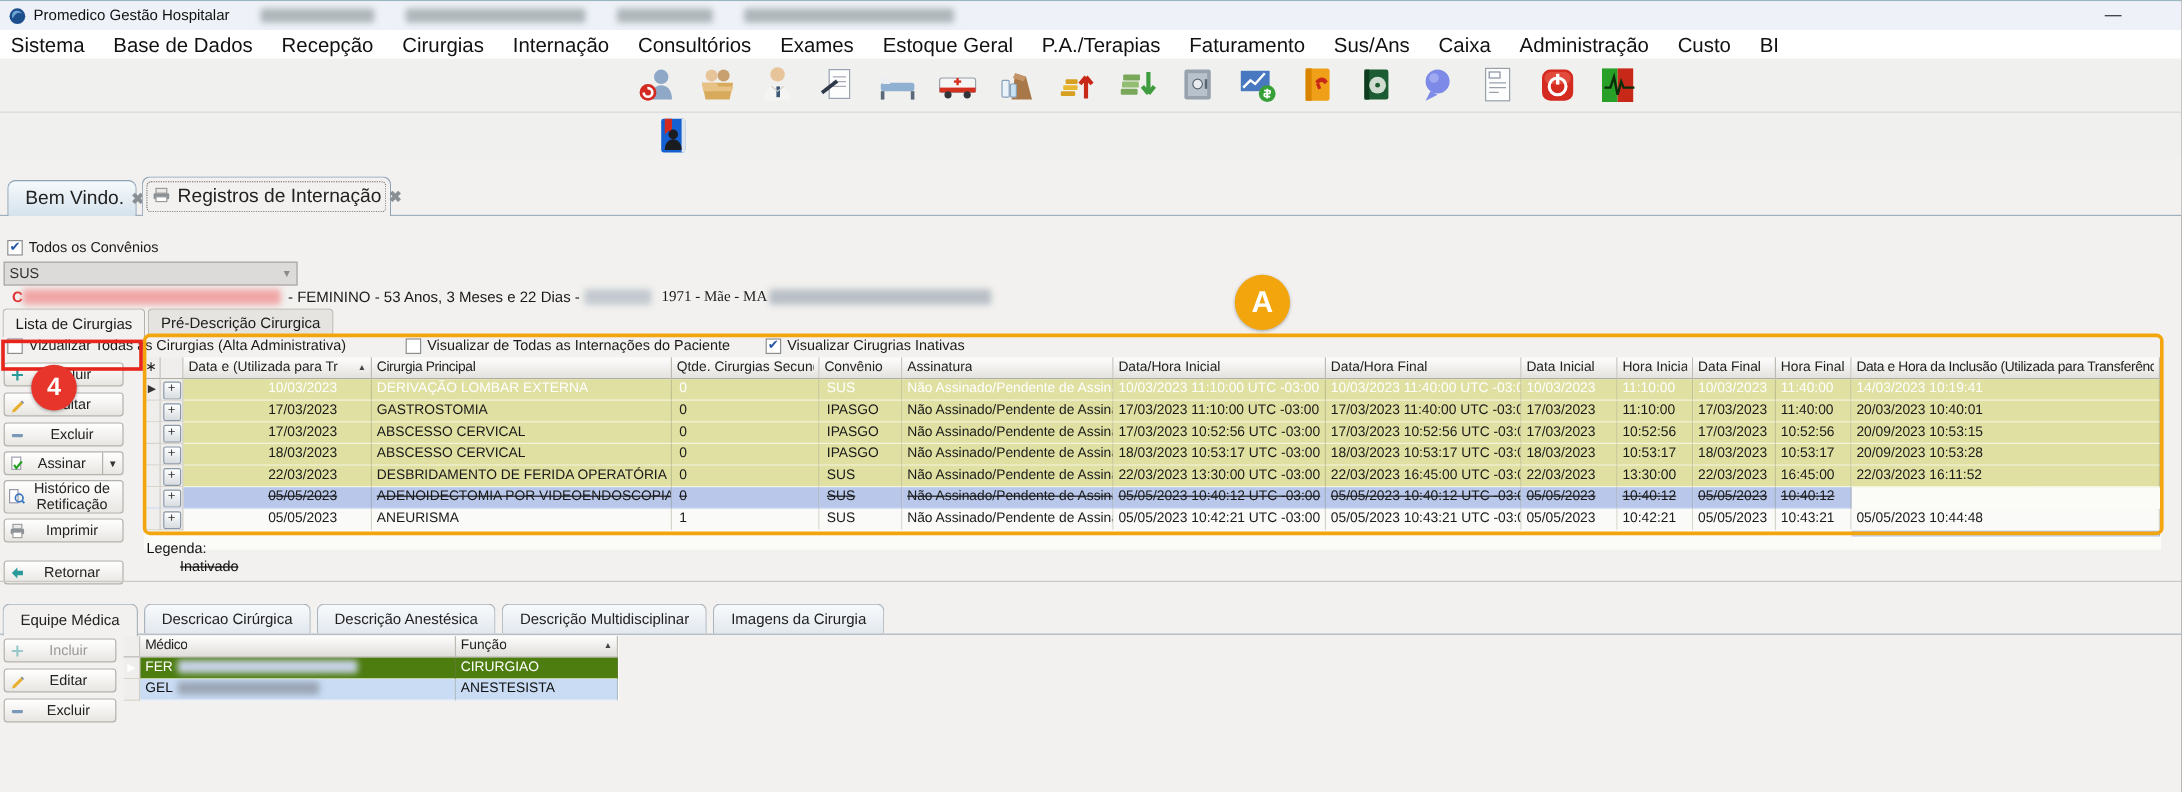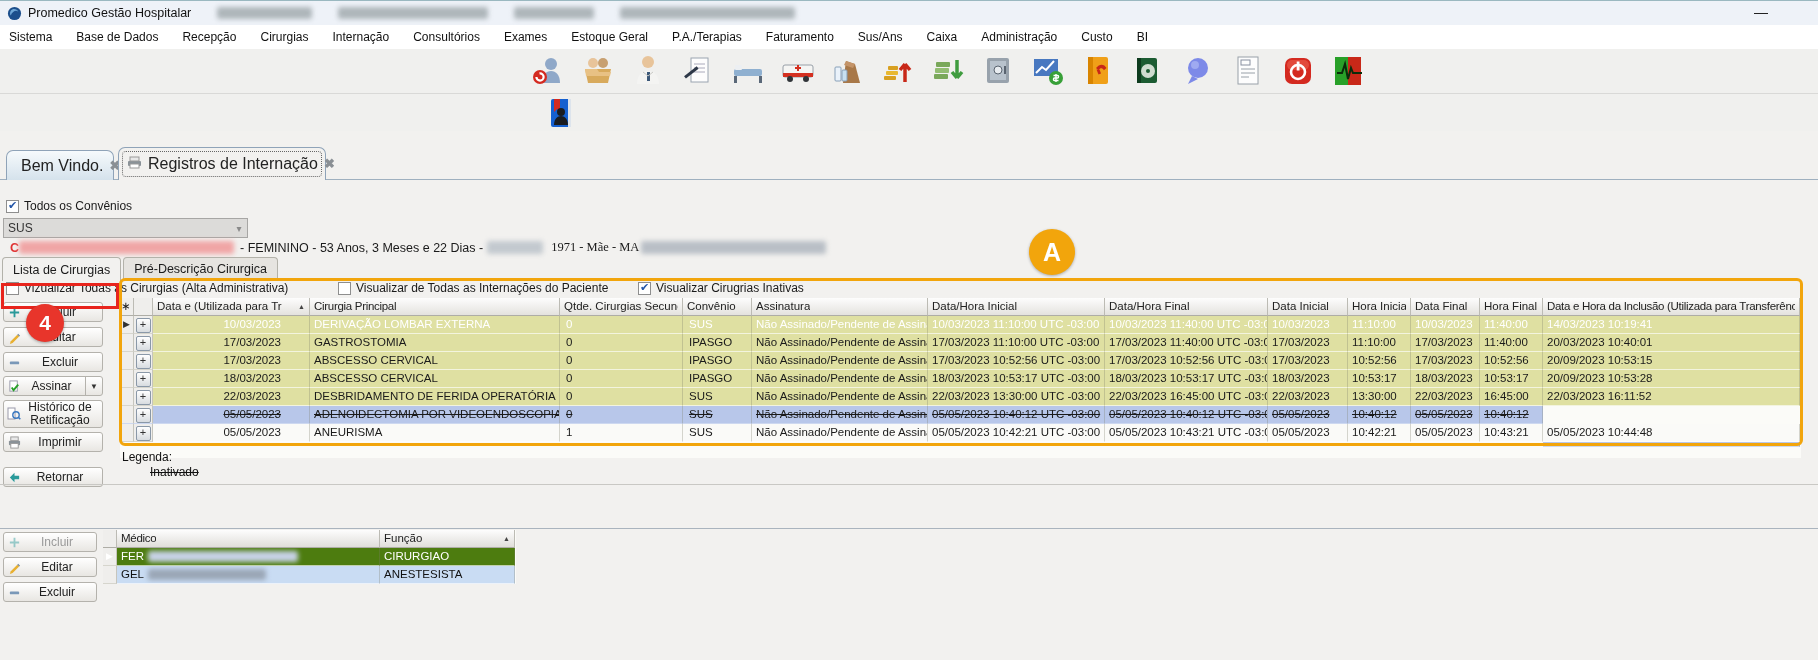--- a/index.html
+++ b/index.html
@@ -11,21 +11,21 @@
             display:flex;align-items:center;}
   .appicon{margin-left:7px;display:inline-flex;}
   .wtitle{margin-left:6px;font-size:12.5px;color:#111;}
   .blurb{display:inline-block;height:12px;border-radius:2px;filter:blur(2.5px);}
   .tblur{background:#aeb6ba;margin-left:26px;}
   .minbtn{position:absolute;right:40px;top:0;width:34px;height:24px;text-align:center;
           line-height:22px;font-size:14px;color:#222;cursor:default;}
   
   .menubar{position:absolute;left:0;top:24px;width:1818px;height:24px;background:#ffffff;
            display:flex;align-items:center;border-bottom:1px solid #e6e6e6;}
-  .menuitem{padding:0 12px;font-size:12px;line-height:23px;color:#111;white-space:nowrap;}
+  .menuitem{padding:0 12px;font-size:17px;line-height:23px;color:#111;white-space:nowrap;}
   .menuitem:first-child{padding-left:9px;}
   
   .toolbar{position:absolute;left:0;top:48px;width:1818px;height:44px;background:#f0f0ee;
            display:flex;align-items:center;}
   .tbtn{width:34px;height:34px;margin-right:16px;display:inline-flex;align-items:center;justify-content:center;}
   .toolbar2{position:absolute;left:0;top:92px;width:1818px;height:38px;background:#f0f0ee;
             border-top:1px solid #d9d9d7;}
   .bookbtn{position:absolute;left:545px;top:2px;width:34px;height:34px;}
   
   .tabstrip{position:absolute;left:0;top:130px;width:1818px;height:48px;background:#f2f1ef;
@@ -591,20 +591,27 @@
           <div class="tcell c-hora_final" style="width: 63px;">10:43:21</div>
           <div class="tcell c-inclusao" style="width: 257px;">05/05/2023 10:44:48</div>
         </div>
       </div>
 
     <div class="legend-title">Legenda:</div>
     <div class="legend-inativo">Inativado</div>
 
     <div class="splitter"></div>
 
+    <div class="btabs">
+      <span class="btab active">Equipe Médica</span>
+      <span class="btab">Descricao Cirúrgica</span>
+      <span class="btab">Descrição Anestésica</span>
+      <span class="btab">Descrição Multidisciplinar</span>
+      <span class="btab">Imagens da Cirurgia</span>
+    </div>
     <div class="btabline"></div>
 
     <div class="sbtn disabled" style="top:337px;width:94px">
       <span class="bicon">
           <svg width="13" height="13" viewBox="0 0 14 14">
             <path d="M2 8h4v4h2V8h4V6H8V2H6v4H2z" fill="#2a9a9a"></path>
           </svg>
         </span>
       <span class="blabel">Incluir</span>
     </div>

